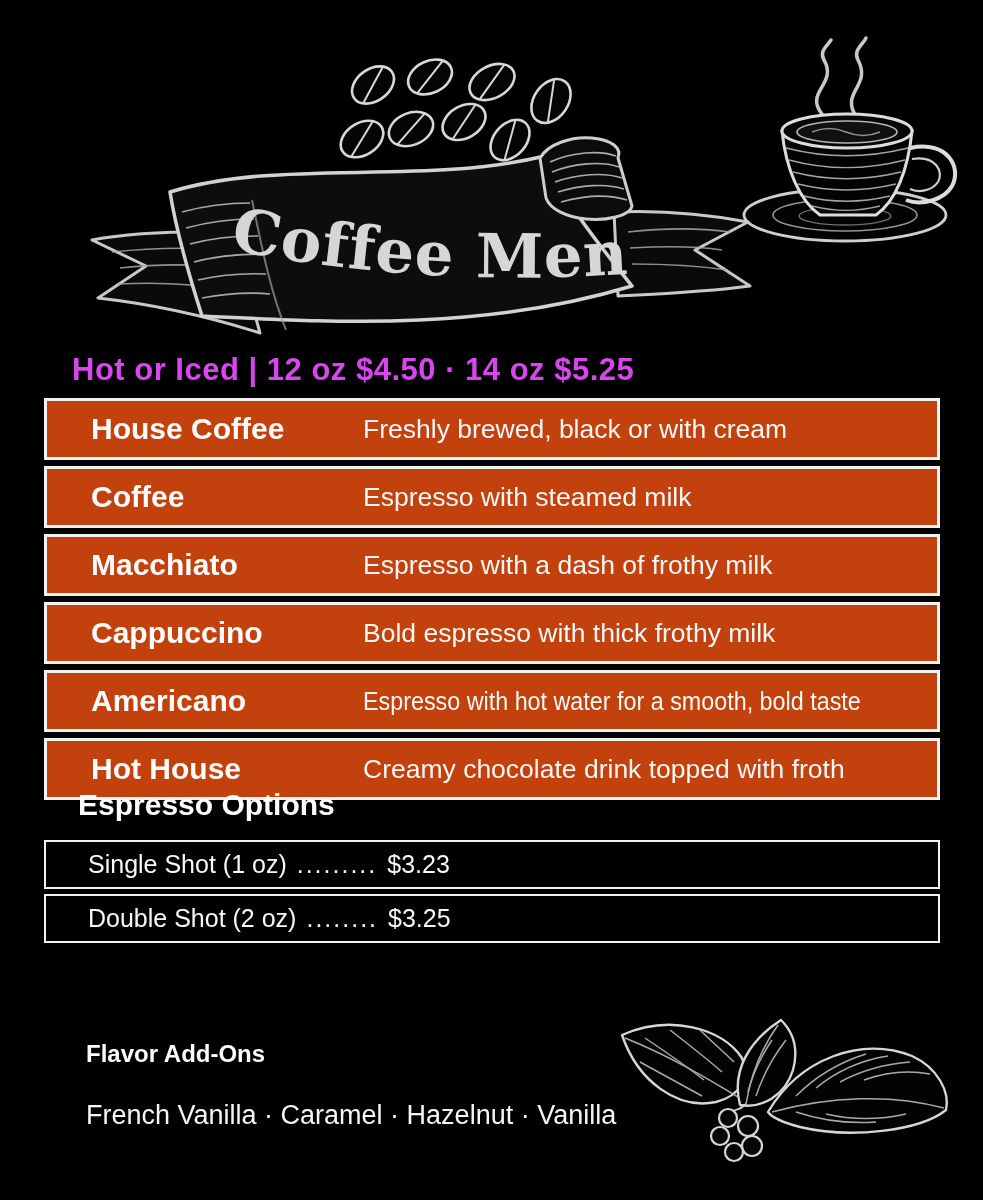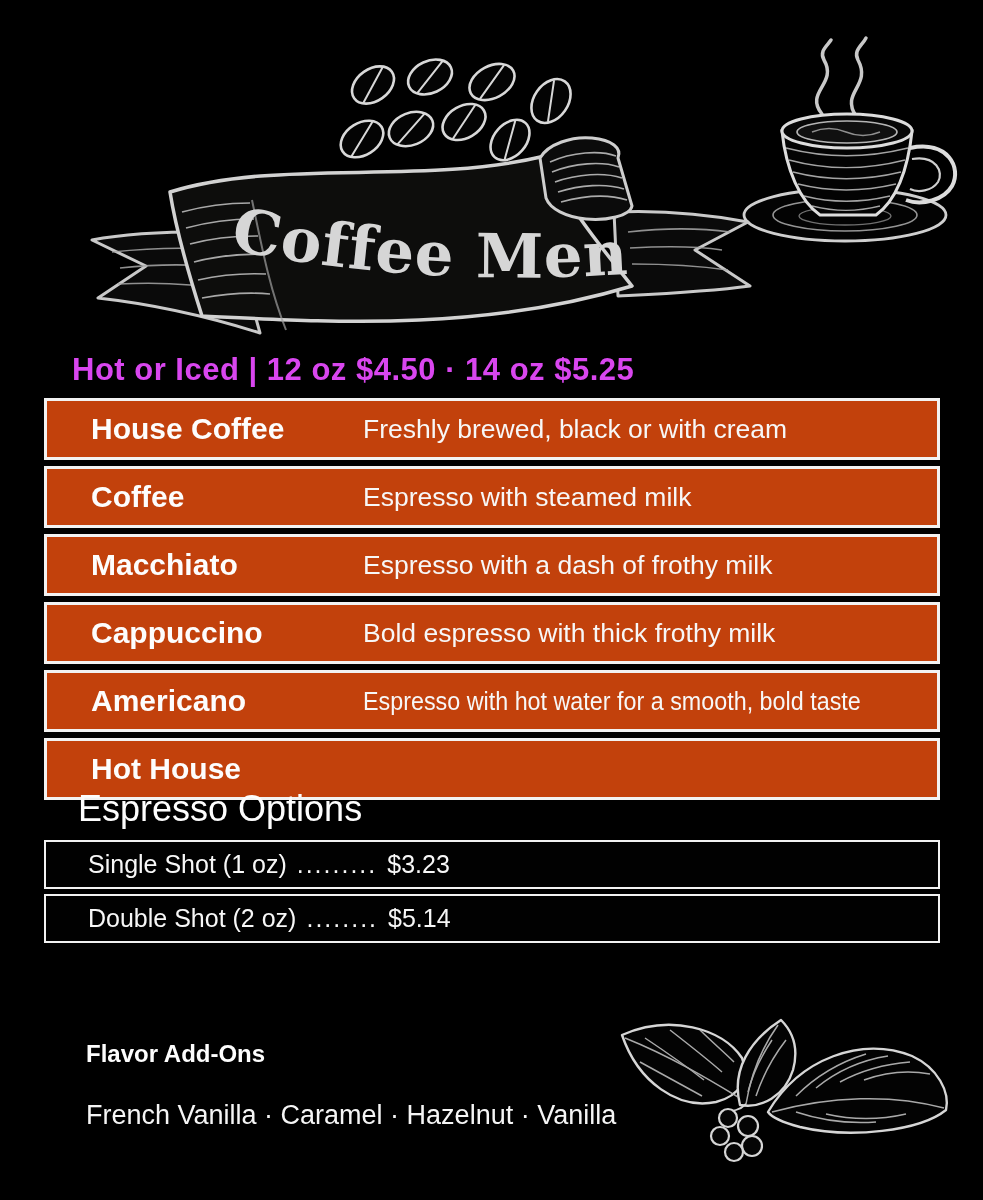--- a/index.html
+++ b/index.html
@@ -22,21 +22,21 @@
   }
   .menu-row .name{
     width:272px;padding-left:44px;font-size:30px;font-weight:bold;white-space:nowrap;color:#fdfdfd;
   }
   .menu-row .desc{
     font-size:26.5px;font-weight:400;white-space:nowrap;color:#f7f7f7;
   }
   .menu-row .desc.condensed{display:inline-block;transform:scaleX(0.88);transform-origin:left center;}
   
   .espresso-heading{
-    position:absolute;left:78px;top:788px;font-size:36px;font-weight:normal;color:#fdfdfd;white-space:nowrap;
+    position:absolute;left:78px;top:788px;font-size:30px;font-weight:bold;color:#fdfdfd;white-space:nowrap;
   }
   .options-box{position:absolute;left:44px;top:840px;width:896px;}
   .option-row{
     box-sizing:border-box;height:49px;margin-bottom:5px;
     border:2px solid #f2f2f2;background:#010101;
     display:flex;align-items:center;font-size:25px;color:#f7f7f7;
   }
   .option-row .pad{padding-left:42px;}
   .option-row .dots{margin:0 10px;letter-spacing:2px;}
   
@@ -174,34 +174,35 @@
     <div class="menu-row">
       <span class="name">Cappuccino</span>
       <span class="desc">Bold espresso with thick frothy milk</span>
     </div>
     <div class="menu-row">
       <span class="name">Americano</span>
       <span class="desc condensed">Espresso with hot water for a smooth, bold taste</span>
     </div>
     <div class="menu-row">
       <span class="name">Hot House</span>
+      <span class="desc">Creamy chocolate drink topped with froth</span>
     </div>
   </div>
 
   <div class="espresso-heading">Espresso Options</div>
   <div class="options-box">
     <div class="option-row">
       <span class="pad">Single Shot (1 oz)</span>
       <span class="dots">.........</span>
       <span>$3.23</span>
     </div>
     <div class="option-row">
       <span class="pad">Double Shot (2 oz)</span>
       <span class="dots">........</span>
-      <span>$5.14</span>
+      <span>$3.25</span>
     </div>
   </div>
 
   <div class="flavor-heading">Flavor Add-Ons</div>
   <div class="flavor-line">French Vanilla · Caramel · Hazelnut · Vanilla</div>
 
   <svg class="art" style="left:600px;top:1000px;" width="383" height="190" viewBox="0 0 383 190">
     <g fill="#030303" stroke="#d6d6d6" stroke-width="2.4" stroke-linejoin="round">
 
       <path d="M22,35 C70,14 122,28 142,58 C150,78 140,96 116,102 C78,110 38,82 22,35 Z"></path>

